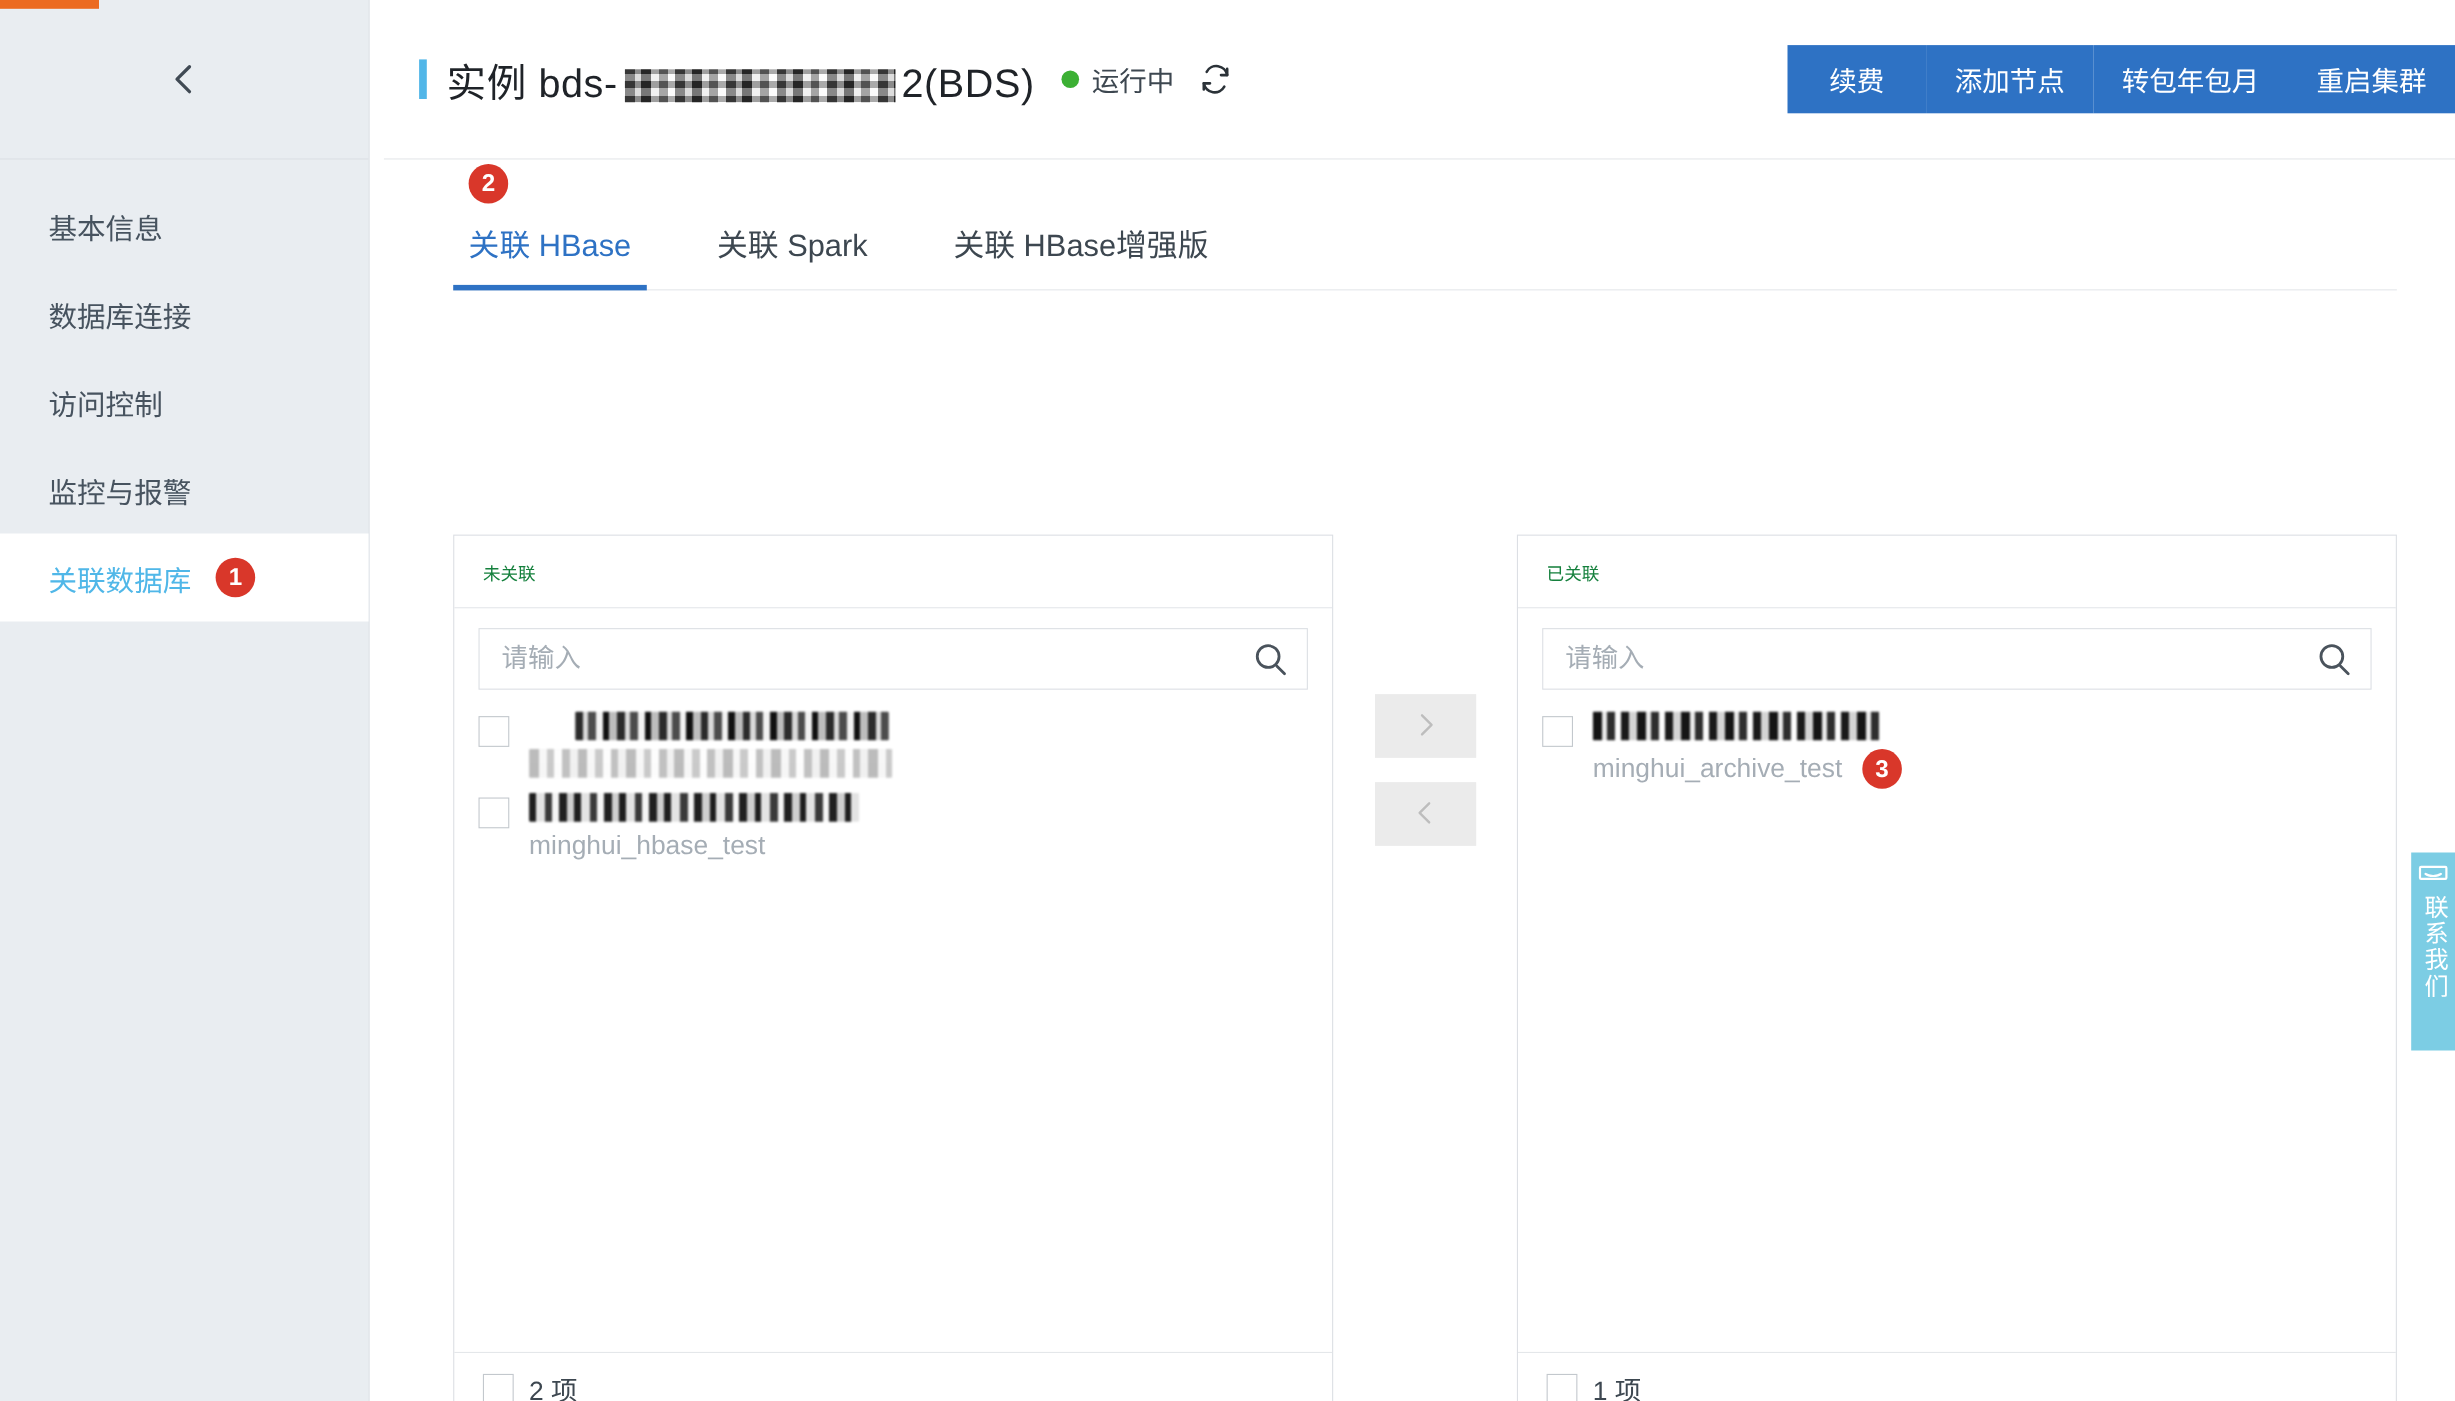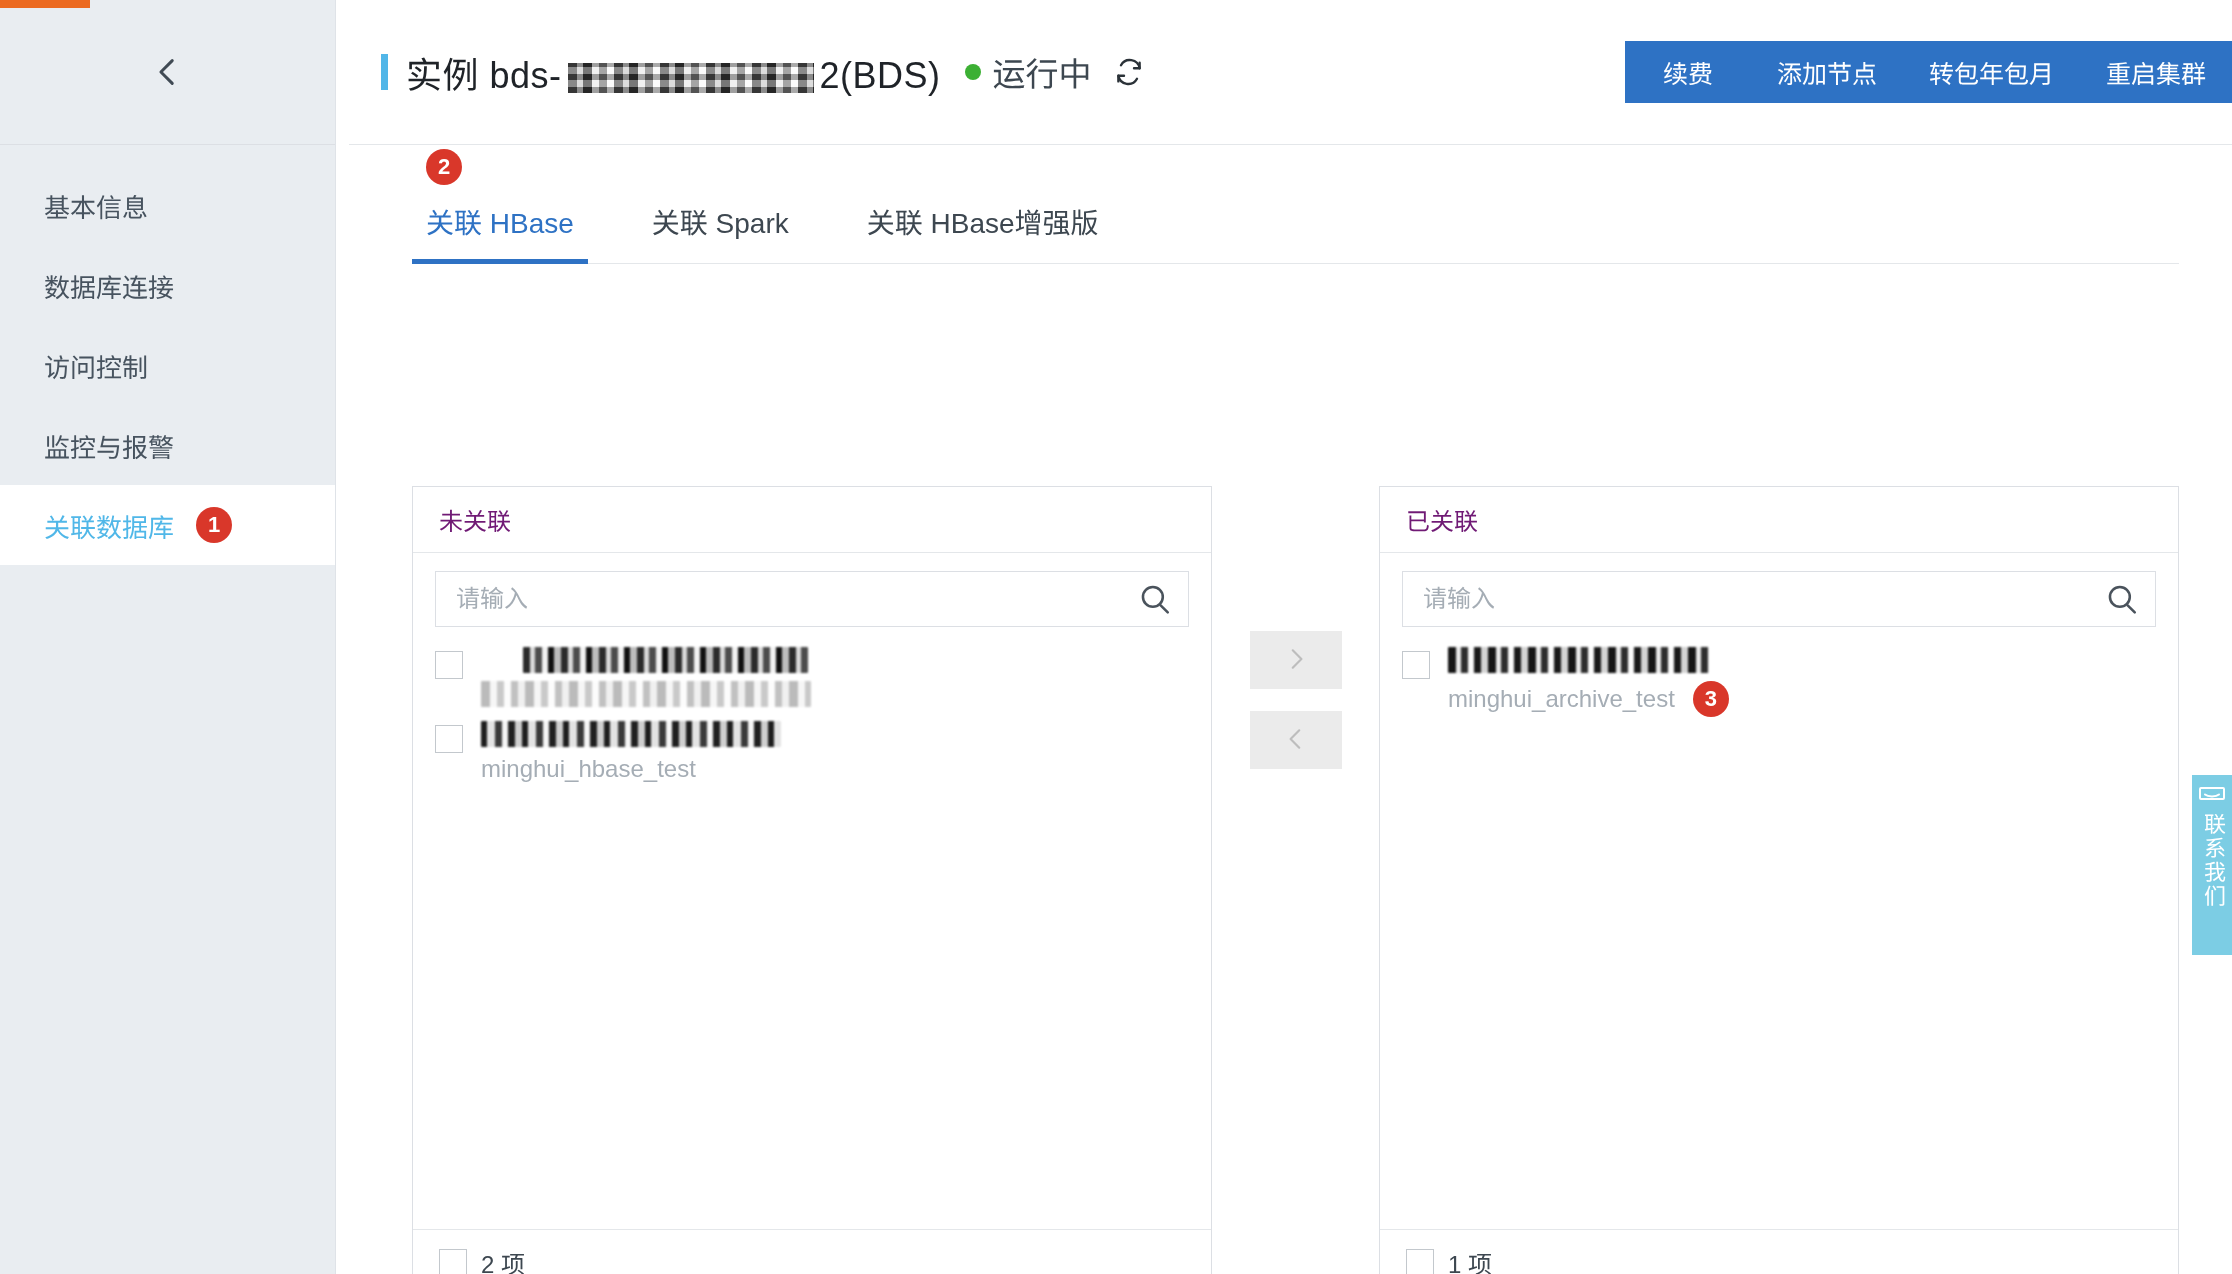--- a/index.html
+++ b/index.html
@@ -103,21 +103,21 @@
     background-blend-mode: overlay;
     filter: blur(.4px);
     opacity: .92;
   }
   .status-dot {
     width: 16px; height: 16px; border-radius: 50%;
     background: #3cb034;
     margin-left: 24px; margin-right: 12px;
     flex: 0 0 auto;
   }
-  .status-text { font-size: 33px; color: #3d4750; white-space: nowrap; }
+  .status-text { font-size: 25px; color: #3d4750; white-space: nowrap; }
   .refresh-icon {
     margin-left: 22px; width: 30px; height: 30px;
     display: flex; align-items: center; justify-content: center;
     cursor: pointer;
   }
   .header-actions {
     margin-left: auto; margin-right: 0;
     display: flex; align-items: center;
     padding-right: 0;
   }
@@ -185,21 +185,21 @@
     border: 1px solid #dcdfe4;
     background: #fff;
     display: flex; flex-direction: column;
     height: 810px;
   }
   .panel-header {
     height: 66px;
     display: flex; align-items: center;
     padding: 0 26px;
     border-bottom: 1px solid #e4e7ea;
-    font-size: 24px; color: #701a75;
+    font-size: 16px; color: #15803d;
   }
   .panel-search {
     padding: 18px 22px 8px 22px;
   }
   .search-box {
     height: 56px;
     border: 1px solid #dcdfe4;
     display: flex; align-items: center;
     padding: 0 16px 0 18px;
     background: #fff;

